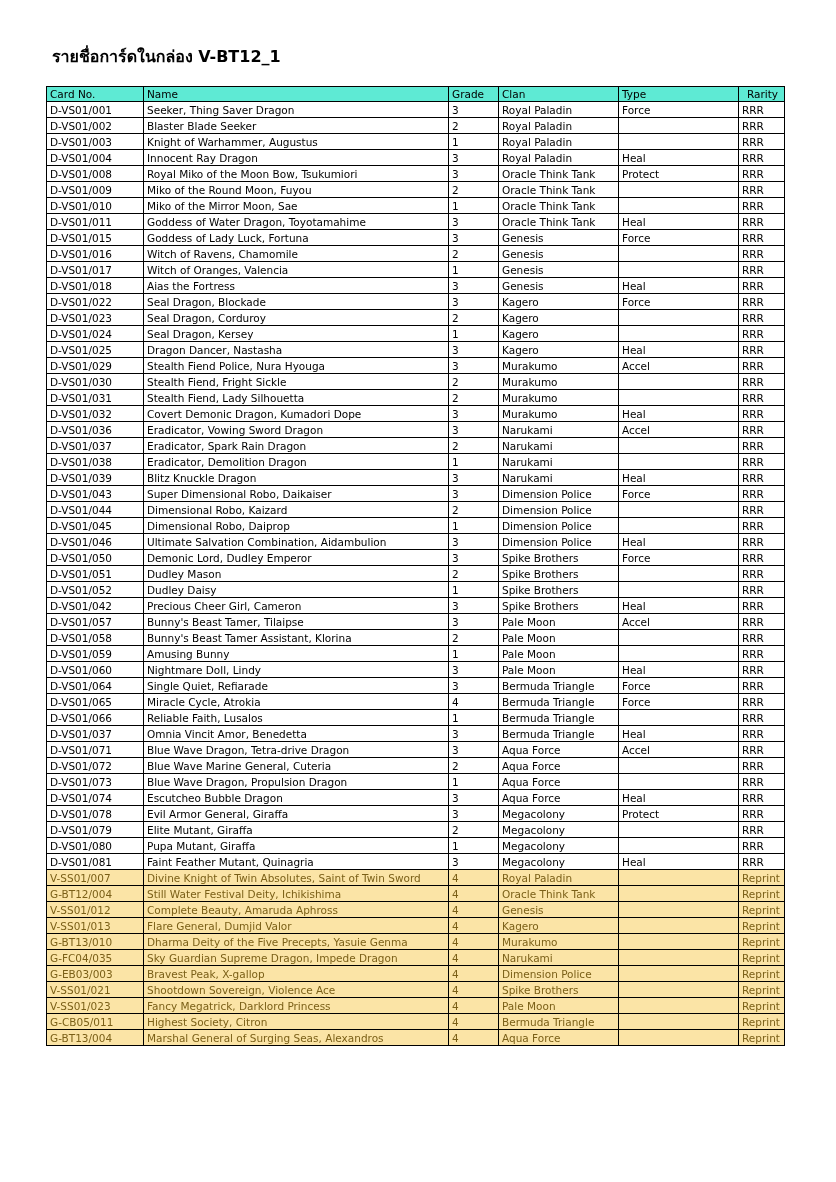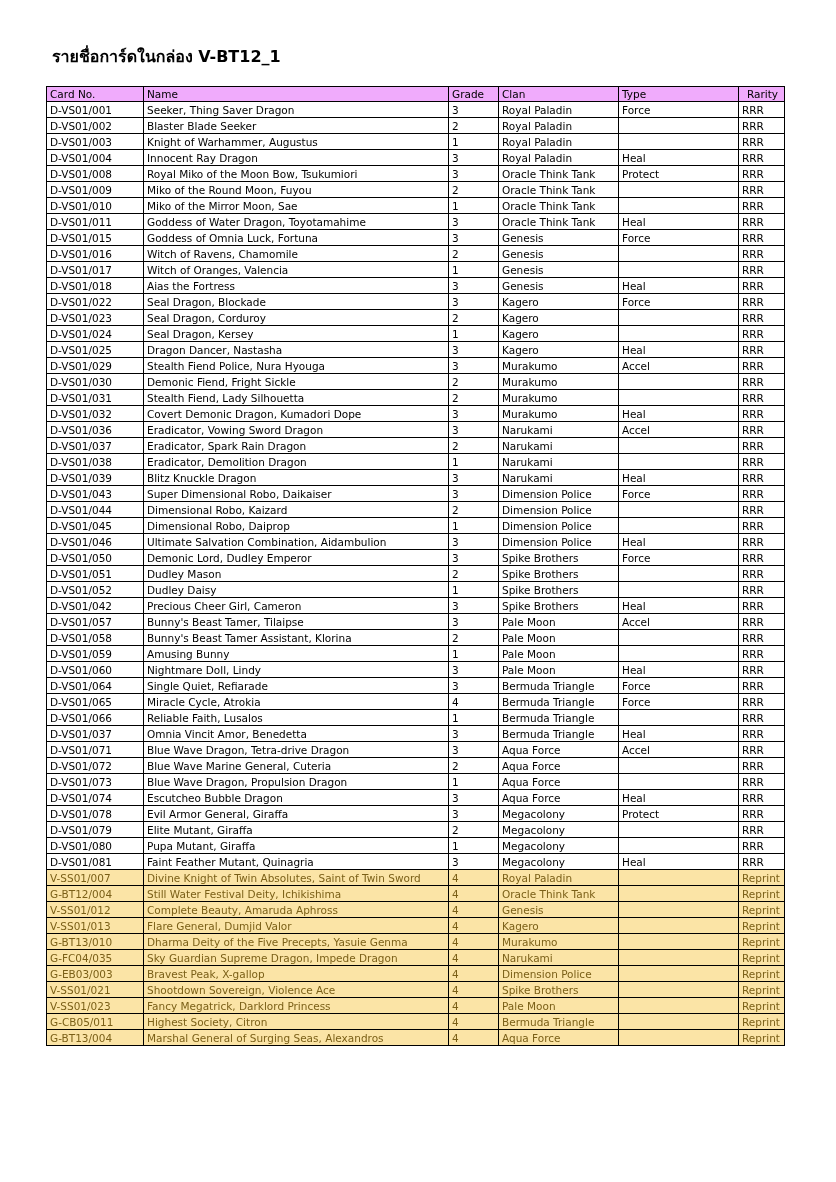--- a/index.html
+++ b/index.html
@@ -56,21 +56,21 @@
     height: 15px;
     line-height: 14px;
     padding: 0 0 0 3px;
     vertical-align: middle;
     overflow: hidden;
     white-space: nowrap;
     font-weight: normal;
     text-align: left;
   }
   table.cards thead th {
-    background: #f0abfc;
+    background: #5eead4;
     color: #000000;
     height: 14px;
     line-height: 13px;
   }
   thead th.th-rarity {
     text-align: center;
     padding-left: 2px;
   }
   td.cell-grade {
     text-align: center;
@@ -176,21 +176,21 @@
           <tr class="row-rrr">
             <td class="cell-card-no">D-VS01/011</td>
             <td class="cell-name">Goddess of Water Dragon, Toyotamahime</td>
             <td class="cell-grade">3</td>
             <td class="cell-clan">Oracle Think Tank</td>
             <td class="cell-type">Heal</td>
             <td class="cell-rarity">RRR</td>
           </tr>
           <tr class="row-rrr">
             <td class="cell-card-no">D-VS01/015</td>
-            <td class="cell-name">Goddess of Omnia Luck, Fortuna</td>
+            <td class="cell-name">Goddess of Lady Luck, Fortuna</td>
             <td class="cell-grade">3</td>
             <td class="cell-clan">Genesis</td>
             <td class="cell-type">Force</td>
             <td class="cell-rarity">RRR</td>
           </tr>
           <tr class="row-rrr">
             <td class="cell-card-no">D-VS01/016</td>
             <td class="cell-name">Witch of Ravens, Chamomile</td>
             <td class="cell-grade">2</td>
             <td class="cell-clan">Genesis</td>
@@ -248,21 +248,21 @@
           <tr class="row-rrr">
             <td class="cell-card-no">D-VS01/029</td>
             <td class="cell-name">Stealth Fiend Police, Nura Hyouga</td>
             <td class="cell-grade">3</td>
             <td class="cell-clan">Murakumo</td>
             <td class="cell-type">Accel</td>
             <td class="cell-rarity">RRR</td>
           </tr>
           <tr class="row-rrr">
             <td class="cell-card-no">D-VS01/030</td>
-            <td class="cell-name">Demonic Fiend, Fright Sickle</td>
+            <td class="cell-name">Stealth Fiend, Fright Sickle</td>
             <td class="cell-grade">2</td>
             <td class="cell-clan">Murakumo</td>
             <td class="cell-type"></td>
             <td class="cell-rarity">RRR</td>
           </tr>
           <tr class="row-rrr">
             <td class="cell-card-no">D-VS01/031</td>
             <td class="cell-name">Stealth Fiend, Lady Silhouetta</td>
             <td class="cell-grade">2</td>
             <td class="cell-clan">Murakumo</td>

